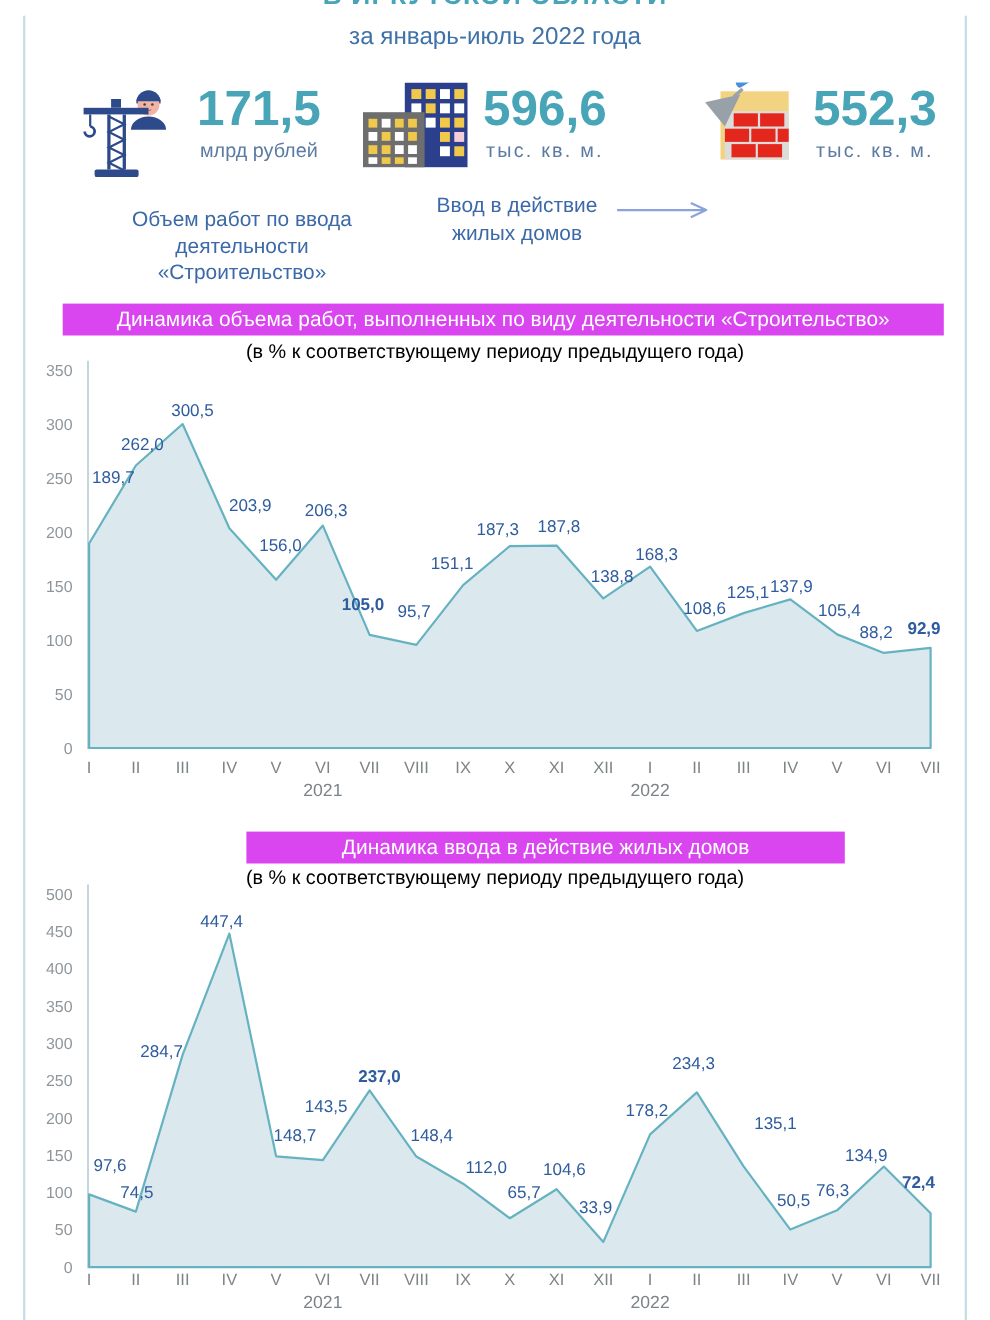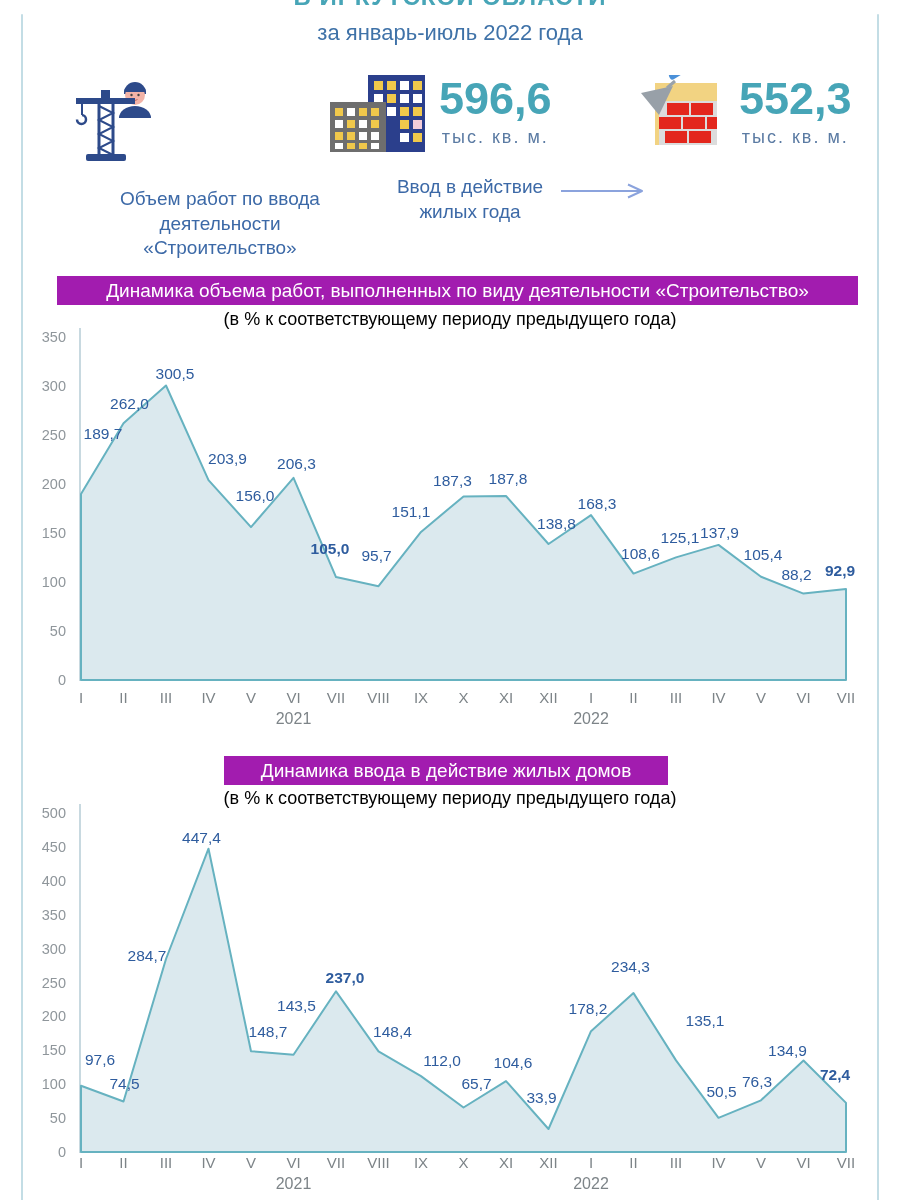--- a/index.html
+++ b/index.html
@@ -30,25 +30,25 @@
   .stat-caption{
     margin-top:16px;text-align:center;font-size:19px;color:#3c69a7;
     line-height:1.3;white-space:pre-line;
   }
   #stat-1{left:75px;width:290px;}
   #stat-2{left:330px;width:280px;}
   #stat-3{left:637px;width:232px;}
   .flow-arrow{position:absolute;left:560px;top:182px;width:88px;height:18px;}
 
   .chart-banner{
-    position:absolute;background:#a21caf;color:#ffffff;
+    position:absolute;background:#d946ef;color:#ffffff;
     font-size:19px;text-align:center;line-height:29px;height:29px;white-space:nowrap;
   }
   #banner-1{left:57px;width:801px;top:276px;}
-  #banner-2{left:224px;width:444px;top:756px;}
+  #banner-2{left:224px;width:544px;top:756px;}
   .chart-subtitle{
     position:absolute;left:0;width:100%;text-align:center;
     font-size:18px;color:#000000;
   }
   #subtitle-1{top:309px;}
   #subtitle-2{top:788px;}
   .chart-svg{position:absolute;left:0;width:900px;}
   #chart-svg-1{top:325px;height:412px;}
   #chart-svg-2{top:795px;height:405px;}
 </style>
@@ -75,20 +75,24 @@
         <rect x="1" y="21" width="59" height="6" fill="#2d4a8a"></rect>
         <path d="M26,13 h9 v8 h-9 z" fill="#2d4a8a"></path>
         <path d="M7,27 v11" stroke="#2d4a8a" stroke-width="2" fill="none"></path>
         <path d="M7,38 a4.5,4.5 0 1 1 -5,4.5" stroke="#2d4a8a" stroke-width="2.5" fill="none"></path>
         <line x1="24" y1="27" x2="24" y2="77" stroke="#2d4a8a" stroke-width="3"></line>
         <line x1="38" y1="27" x2="38" y2="77" stroke="#2d4a8a" stroke-width="3"></line>
         <path d="M24,29 l14,7 l-14,7 l14,7 l-14,7 l14,7 l-14,7 l14,7" stroke="#2d4a8a" stroke-width="2" fill="none"></path>
         <rect x="11" y="77" width="40" height="7" rx="2" fill="#2d4a8a"></rect>
       </svg>
     </span>
+    <div class="stat-right">
+      <div class="stat-value">171,5</div>
+      <div class="stat-unit">млрд рублей</div>
+    </div>
   </div>
   <div class="stat-caption">Объем работ по ввода
 деятельности
 «Строительство»</div>
 </div>
 
 <div class="stat-card" id="stat-2">
   <div class="stat-top">
     <span>
       <svg width="97" height="80" viewBox="0 0 97 80">
@@ -127,21 +131,21 @@
           <rect x="29" y="68" width="8" height="6" fill="#f0c84b"></rect>
           <rect x="41" y="68" width="8" height="6" fill="#ffffff"></rect>
       </svg>
     </span>
     <div class="stat-right">
       <div class="stat-value">596,6</div>
       <div class="stat-unit unit-spaced">тыс. кв. м.</div>
     </div>
   </div>
   <div class="stat-caption">Ввод в действие
-жилых года</div>
+жилых домов</div>
 </div>
 
 <span class="flow-arrow">
   <svg width="88" height="18" viewBox="0 0 88 18">
     <line x1="1" y1="9" x2="80" y2="9" stroke="#8ba3dd" stroke-width="2"></line>
     <polyline points="68,2.5 82,9 68,15.5" fill="none" stroke="#8ba3dd" stroke-width="2" stroke-linejoin="round"></polyline>
   </svg>
 </span>
 
 <div class="stat-card" id="stat-3">

